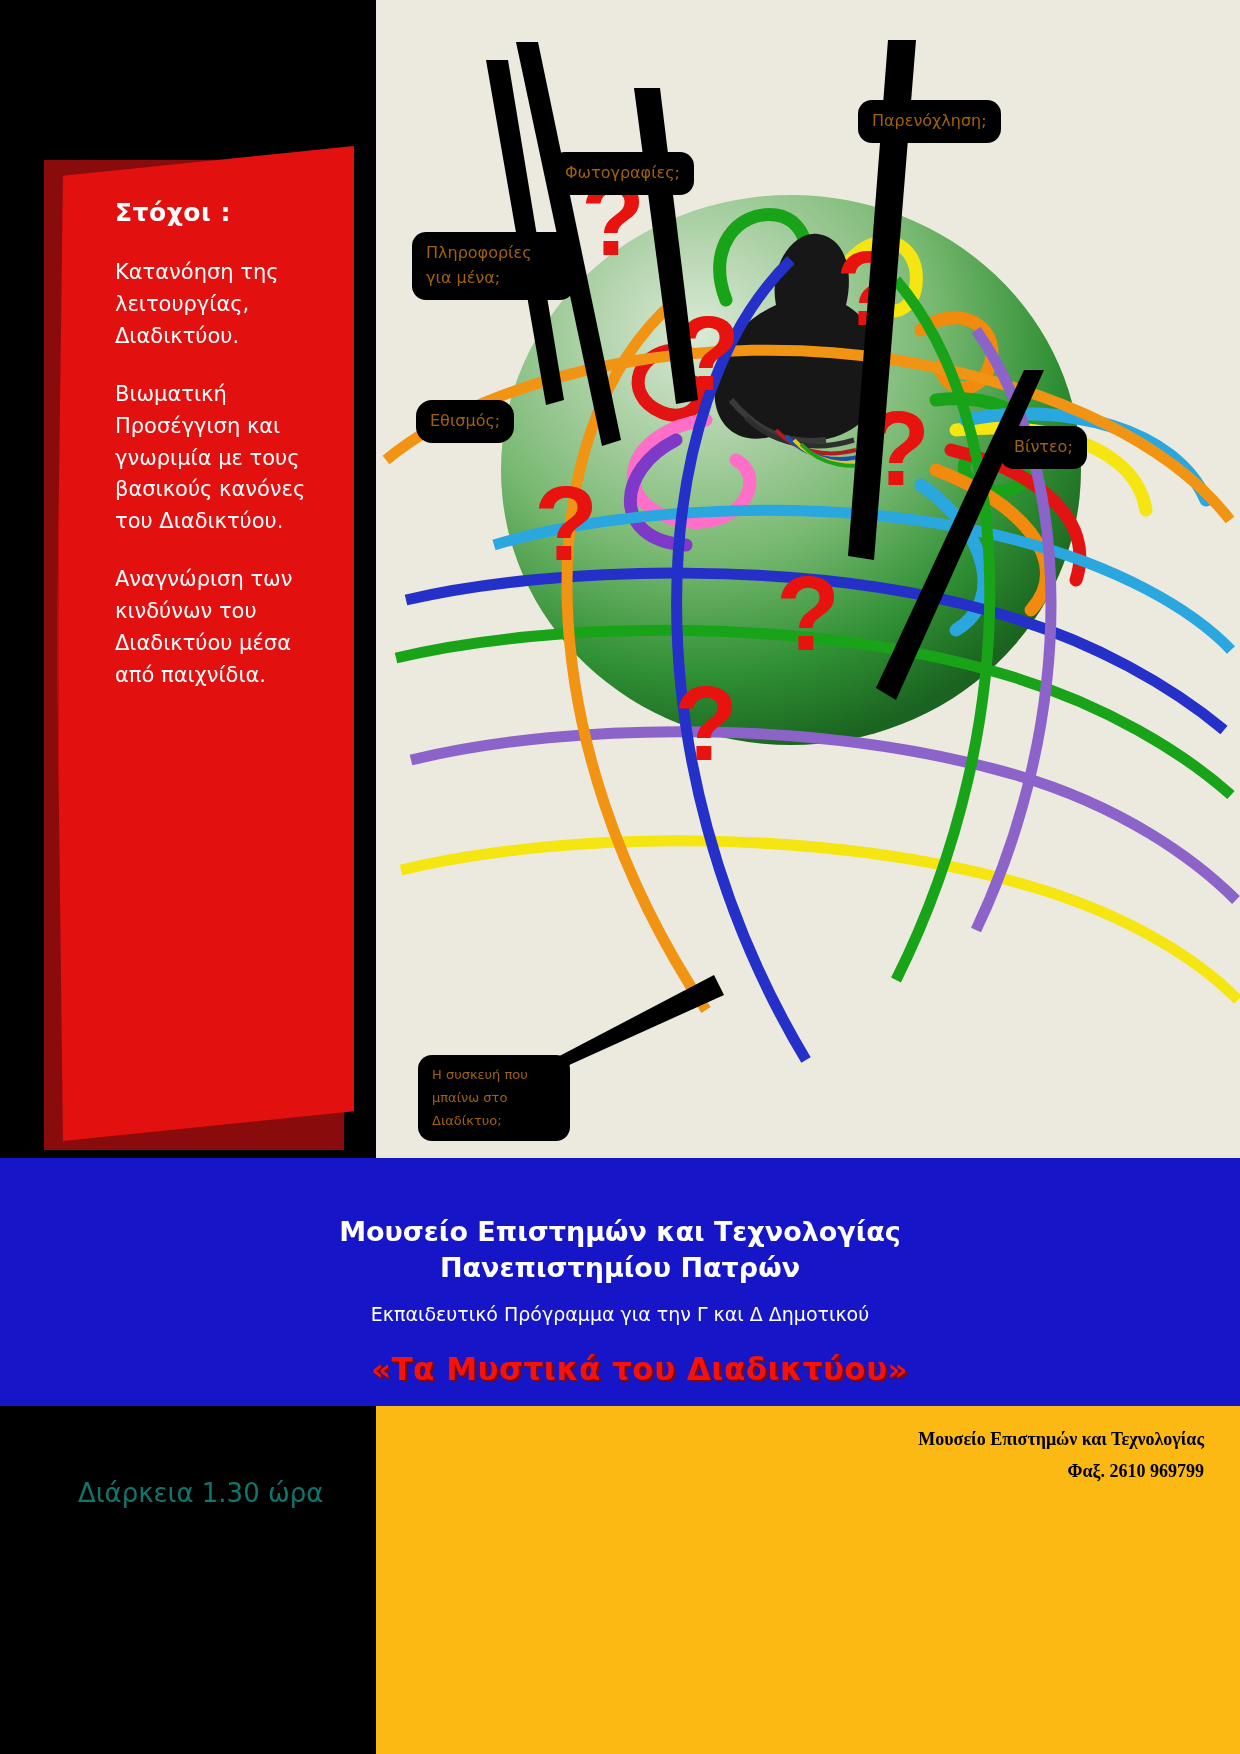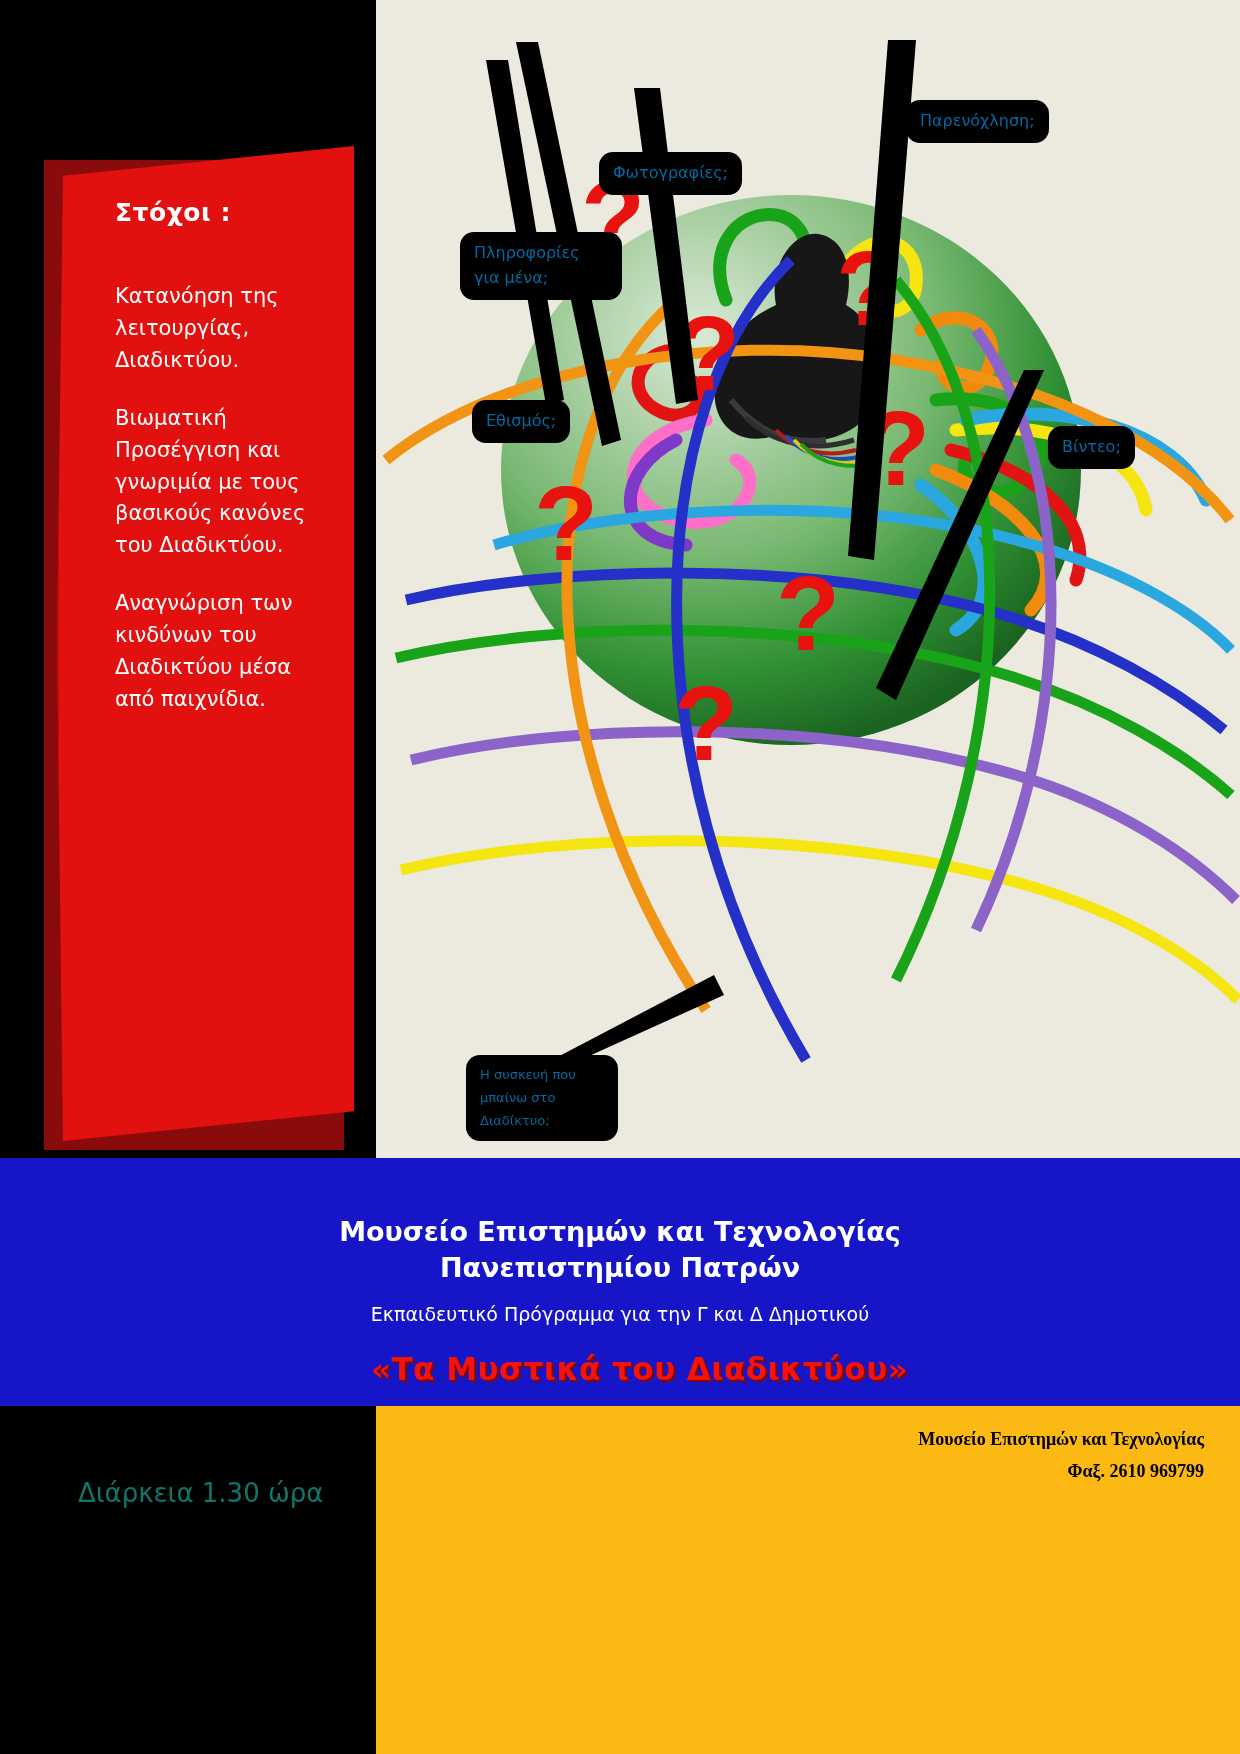--- a/index.html
+++ b/index.html
@@ -30,32 +30,32 @@
     clip-path:polygon(2% 3%,100% 0%,100% 97%,2% 100%,0% 50%);
     box-shadow:2px 0 0 #c10b0b inset;
   }
   .redinner{
     position:absolute;left:0;top:0;width:100%;height:100%;
     padding:52px 26px 0 58px;
     box-sizing:border-box;
     color:#fff;
   }
   .obj-title{
-    font-size:25px;font-weight:bold;letter-spacing:.5px;margin:0 0 54px 0;
+    font-size:25px;font-weight:bold;letter-spacing:.5px;margin:0 0 30px 0;
   }
   .obj-item{
     font-size:21px;line-height:1.52;margin:0 0 26px 0;font-weight:400;
   }
 
   
   .bubble{
-    position:absolute;background:#000;color:#0369a1;border-radius:14px;
+    position:absolute;background:#000;color:#a16207;border-radius:14px;
     padding:9px 14px;font-size:16px;line-height:1.55;
     font-family:"DejaVu Sans","Liberation Sans",sans-serif;
-    z-index:6;white-space:pre-line;margin-left:48px;
+    z-index:6;white-space:pre-line;
   }
   .bub-small{font-size:13px;line-height:1.75;}
 
   
   .bluebar{
     position:absolute;left:0;top:1158px;width:1240px;height:248px;background:#1616c8;
     text-align:center;color:#fff;
   }
   .bf-title{font-size:27px;font-weight:bold;line-height:1.32;padding-top:56px;margin:0;}
   .bf-sub{font-size:19px;margin:18px 0 0 0;font-weight:400;}
@@ -170,21 +170,21 @@
       </g>
     </svg>
 
     <div class="bubble" style="left:482px;top:100px;">Παρενόχληση;</div>
 
     <div class="bubble" style="left:175px;top:152px;">Φωτογραφίες;</div>
 
     <div class="bubble" style="left:36px;top:232px;width:134px;">Πληροφορίες
 για μένα;</div>
 
-    <div class="bubble" style="left:48px;top:400px;">Εθισμός;</div>
+    <div class="bubble" style="left:40px;top:400px;border-radius:16px;">Εθισμός;</div>
 
     <div class="bubble" style="left:624px;top:426px;">Βίντεο;</div>
 
     <div class="bubble bub-small" style="left:42px;top:1055px;width:124px;">Η συσκευή που
 μπαίνω  στο
 Διαδίκτυο;</div>
   </div>
 
   <div class="redshadow"></div>
   <div class="redbox">

